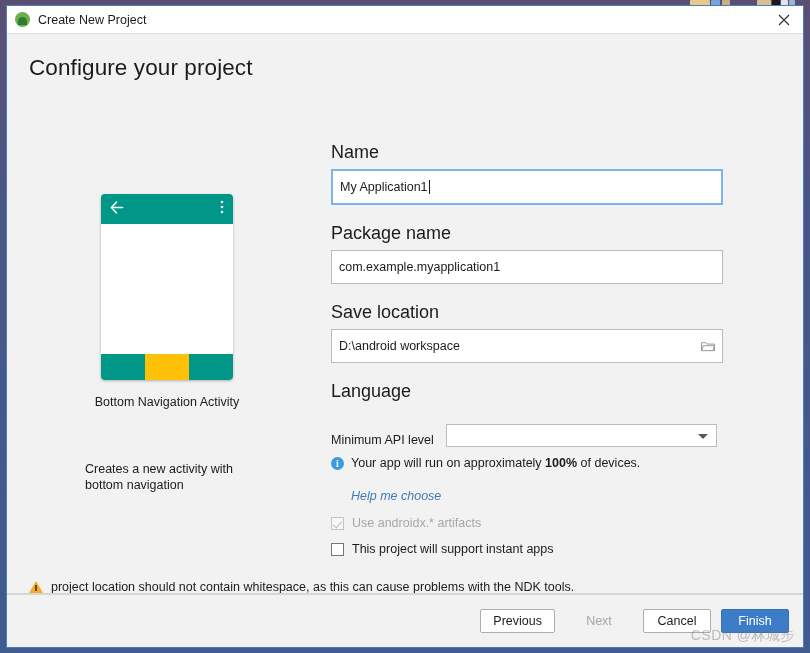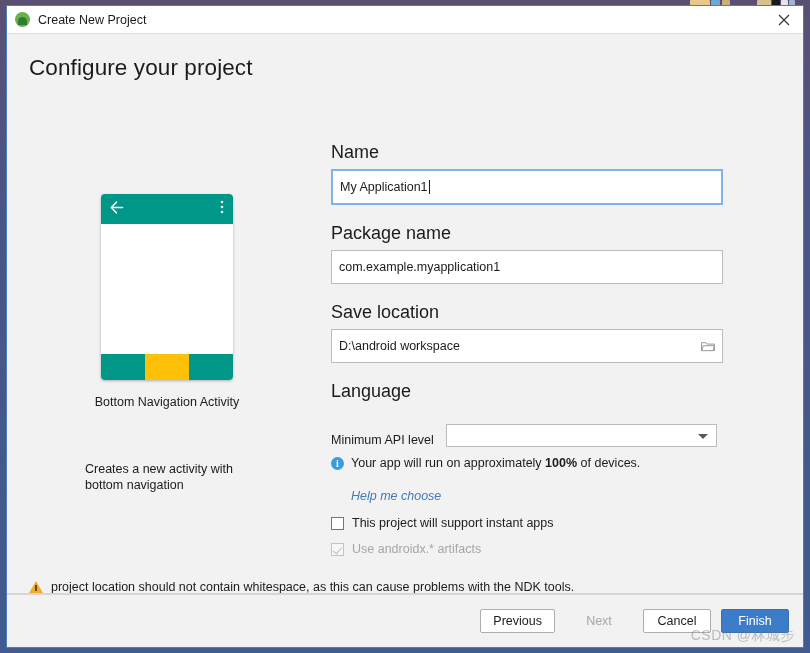--- a/index.html
+++ b/index.html
@@ -540,27 +540,27 @@
       </div>
 
       <div id="api-info-row">
         <div id="info-icon">i</div>
         <div id="api-info-text"><span>Your app will run on approximately </span><b>100%</b><span> of devices.</span></div>
       </div>
 
       <div id="help-link">Help me choose</div>
 
       <div class="check-row">
+        <div class="checkbox checked disabled"></div>
+        <div class="check-label disabled">Use androidx.* artifacts</div>
+      </div>
+
+      <div class="check-row">
         <div class="checkbox"></div>
         <div class="check-label">This project will support instant apps</div>
-      </div>
-
-      <div class="check-row">
-        <div class="checkbox checked disabled"></div>
-        <div class="check-label disabled">Use androidx.* artifacts</div>
       </div>
 
     </div>
 
     <div id="warning-row">
       <div id="warn-icon"></div>
       <div id="warning-text">project location should not contain whitespace, as this can cause problems with the NDK tools.</div>
     </div>
 
     <div id="divider"></div>

